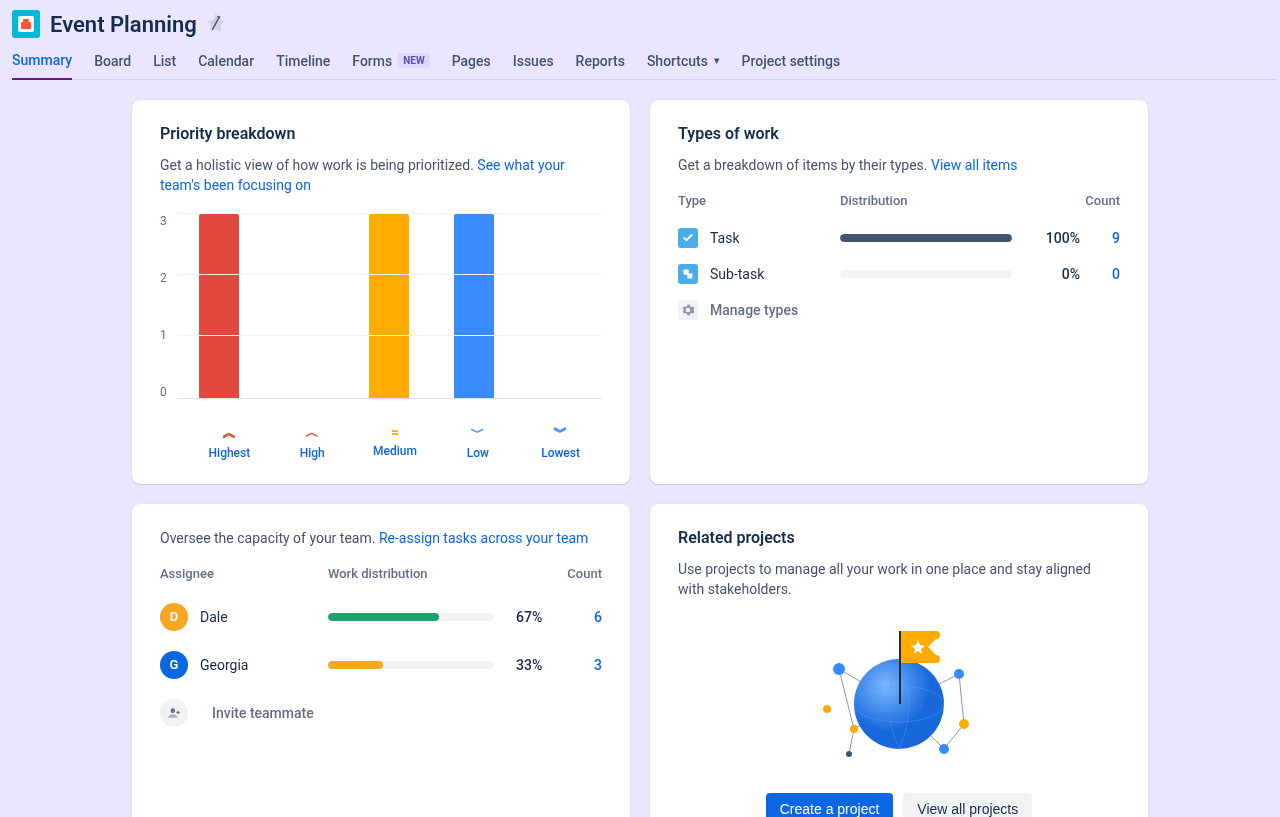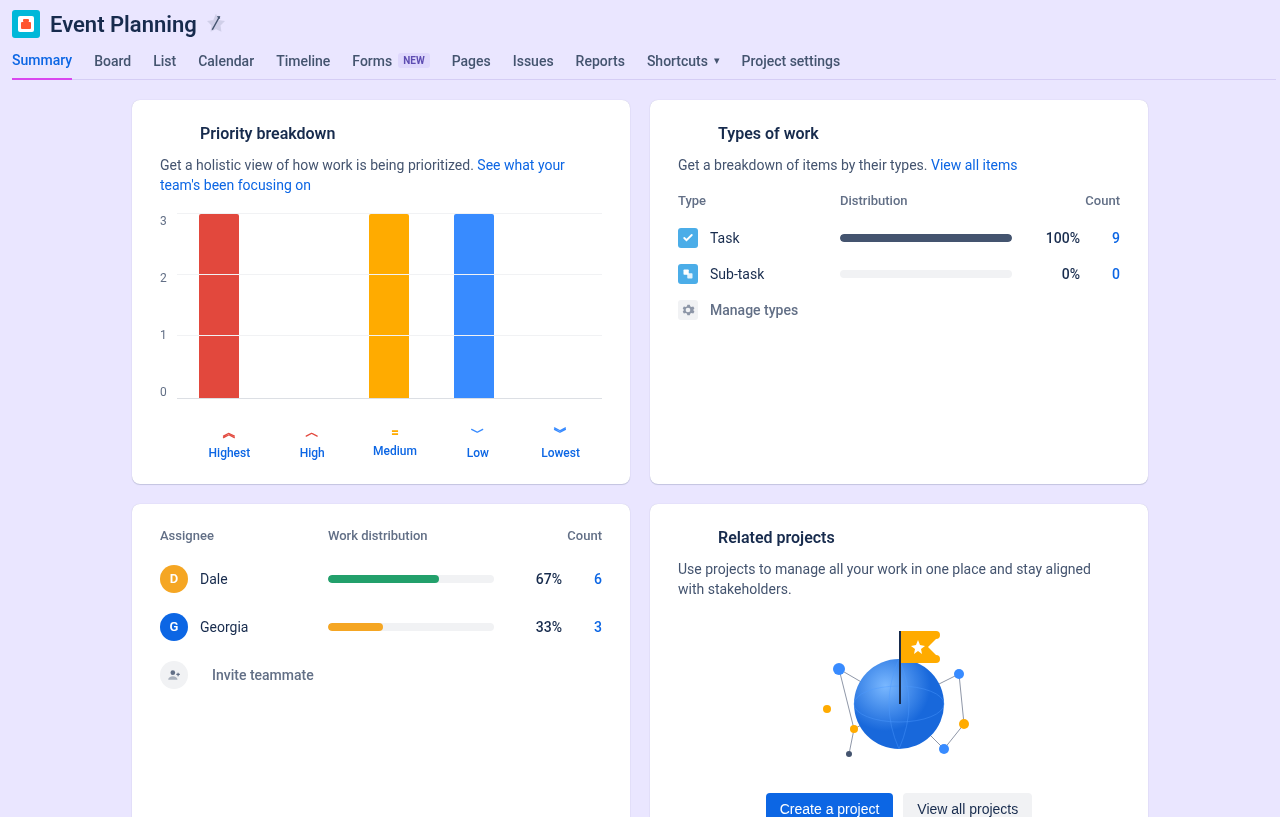--- a/index.html
+++ b/index.html
@@ -50,21 +50,21 @@
   padding-bottom: 10px;
   font-weight: 500;
   color: #44546F;
   cursor: pointer;
   display: flex;
   align-items: center;
   gap: 6px;
 }
 .tab.active {
   color: #0C66E4;
-  border-bottom: 2px solid #d946ef;
+  border-bottom: 2px solid #701a75;
   margin-bottom: -1px;
 }
 .badge-new {
   background: #DFD8FD;
   color: #5E4DB2;
   font-size: 10px;
   font-weight: 700;
   padding: 2px 5px;
   border-radius: 3px;
 }
@@ -81,21 +81,20 @@
   background: #fff;
   border-radius: 8px;
   box-shadow: 0 1px 1px rgba(9,30,66,0.15), 0 0 1px rgba(9,30,66,0.2);
   padding: 24px 28px;
 }
 .card h3 {
   font-size: 16px;
   font-weight: 600;
   color: #172B4D;
   margin-bottom: 12px;
-  margin-left: 40px;
 }
 .card p.desc {
   color: #44546F;
   font-size: 14px;
   margin-bottom: 18px;
   line-height: 1.45;
 }
 .card a.link { color: #0C66E4; text-decoration: none; cursor: pointer; }
 .col-headers {
   display: flex;
@@ -205,21 +204,21 @@
 .wl-name { margin-left: 12px; flex: 0 0 128px; color:#172B4D; }
 .wl-bar {
   flex: 1;
   height: 8px;
   background: #F1F2F4;
   border-radius: 4px;
   overflow: hidden;
   margin-right: 22px;
 }
 .wl-fill { height: 100%; border-radius: 4px; }
-.wl-pct { width: 46px; text-align: right; font-weight: 500; }
+.wl-pct { width: 46px; text-align: left; font-weight: 500; }
 .wl-cnt { width: 40px; text-align: right; color: #0C66E4; font-weight: 500; }
 .invite-av {
   width: 28px; height: 28px; border-radius: 50%;
   background: #F1F2F4; color: #626F86;
   display:flex;align-items:center;justify-content:center;
   font-size: 13px;
 }
 
 .rel-img {
   display: flex;
@@ -357,20 +356,23 @@
       <div class="type-icon gear">
         <svg width="14" height="14" viewBox="0 0 24 24" fill="currentColor">
             <path d="M12 8a4 4 0 100 8 4 4 0 000-8zm9 4l2 3-2 3-3-1a8 8 0 01-2 1l-1 3h-4l-1-3a8 8 0 01-2-1l-3 1-2-3 2-3-2-3 2-3 3 1a8 8 0 012-1l1-3h4l1 3a8 8 0 012 1l3-1 2 3-2 3z" opacity="0.7"></path>
           </svg>
       </div>
       <span class="manage-link" style="margin-left:12px">Manage types</span>
     </div>
   </div>
 
   <div class="card">
+    <p class="desc">
+      <span>Oversee the capacity of your team. </span><a class="link">Re-assign tasks across your team</a>
+    </p>
     <div class="col-headers">
       <div style="flex:0 0 168px">Assignee</div>
       <div style="flex:1">Work distribution</div>
       <div style="width:60px;text-align:right">Count</div>
     </div>
     <div id="wl-rows">
         <div class="wl-row">
           <div class="avatar" style="background:#F5A623">D</div>
           <div class="wl-name">Dale</div>
           <div class="wl-bar">

